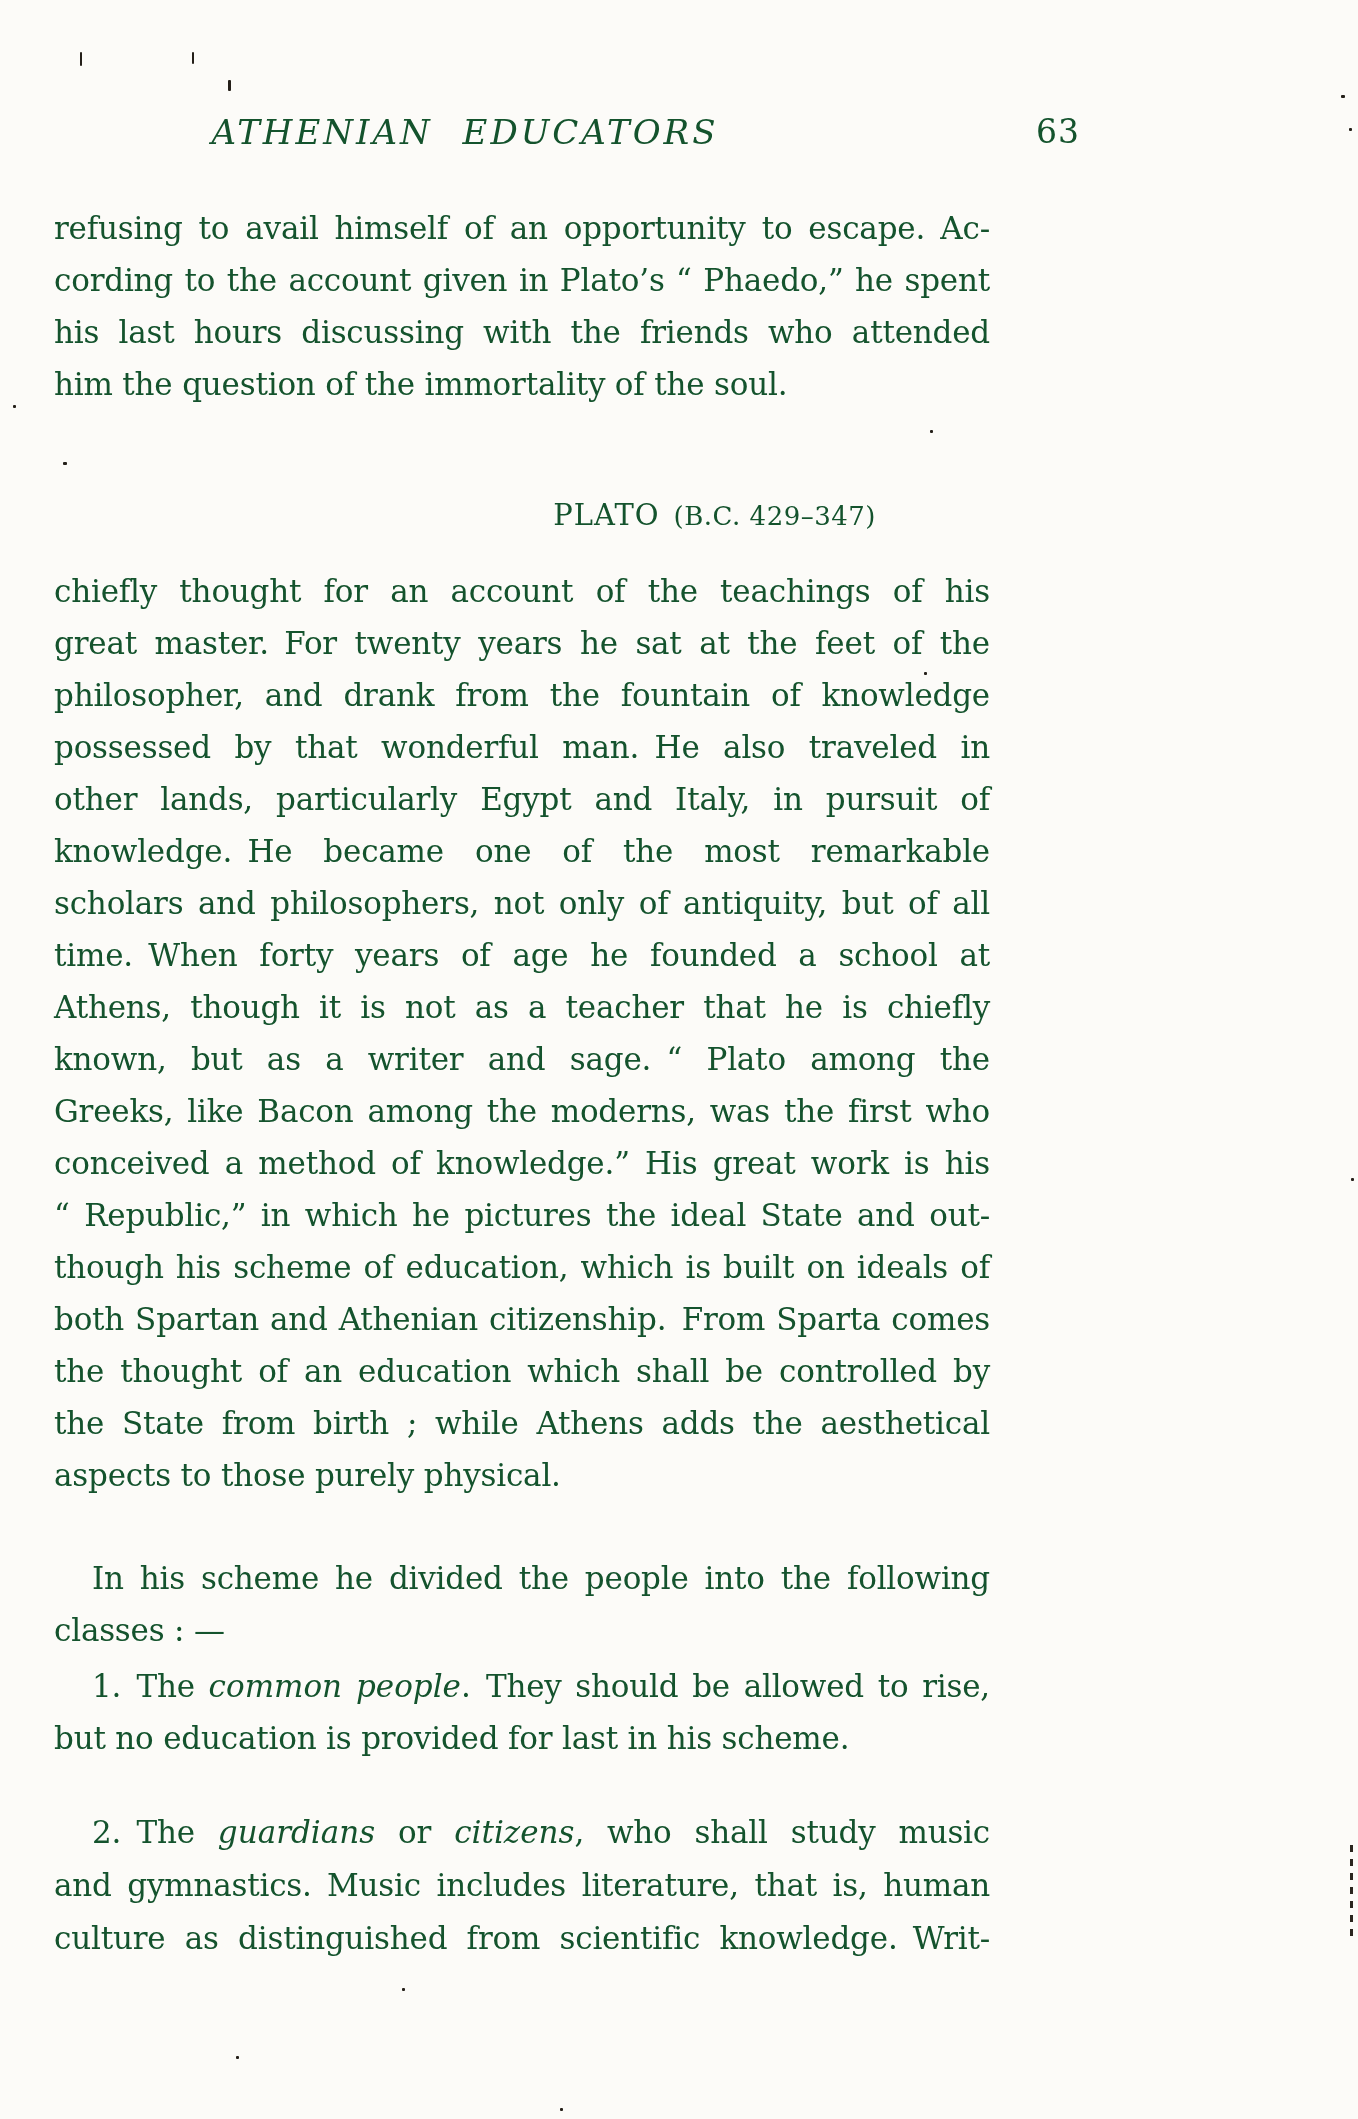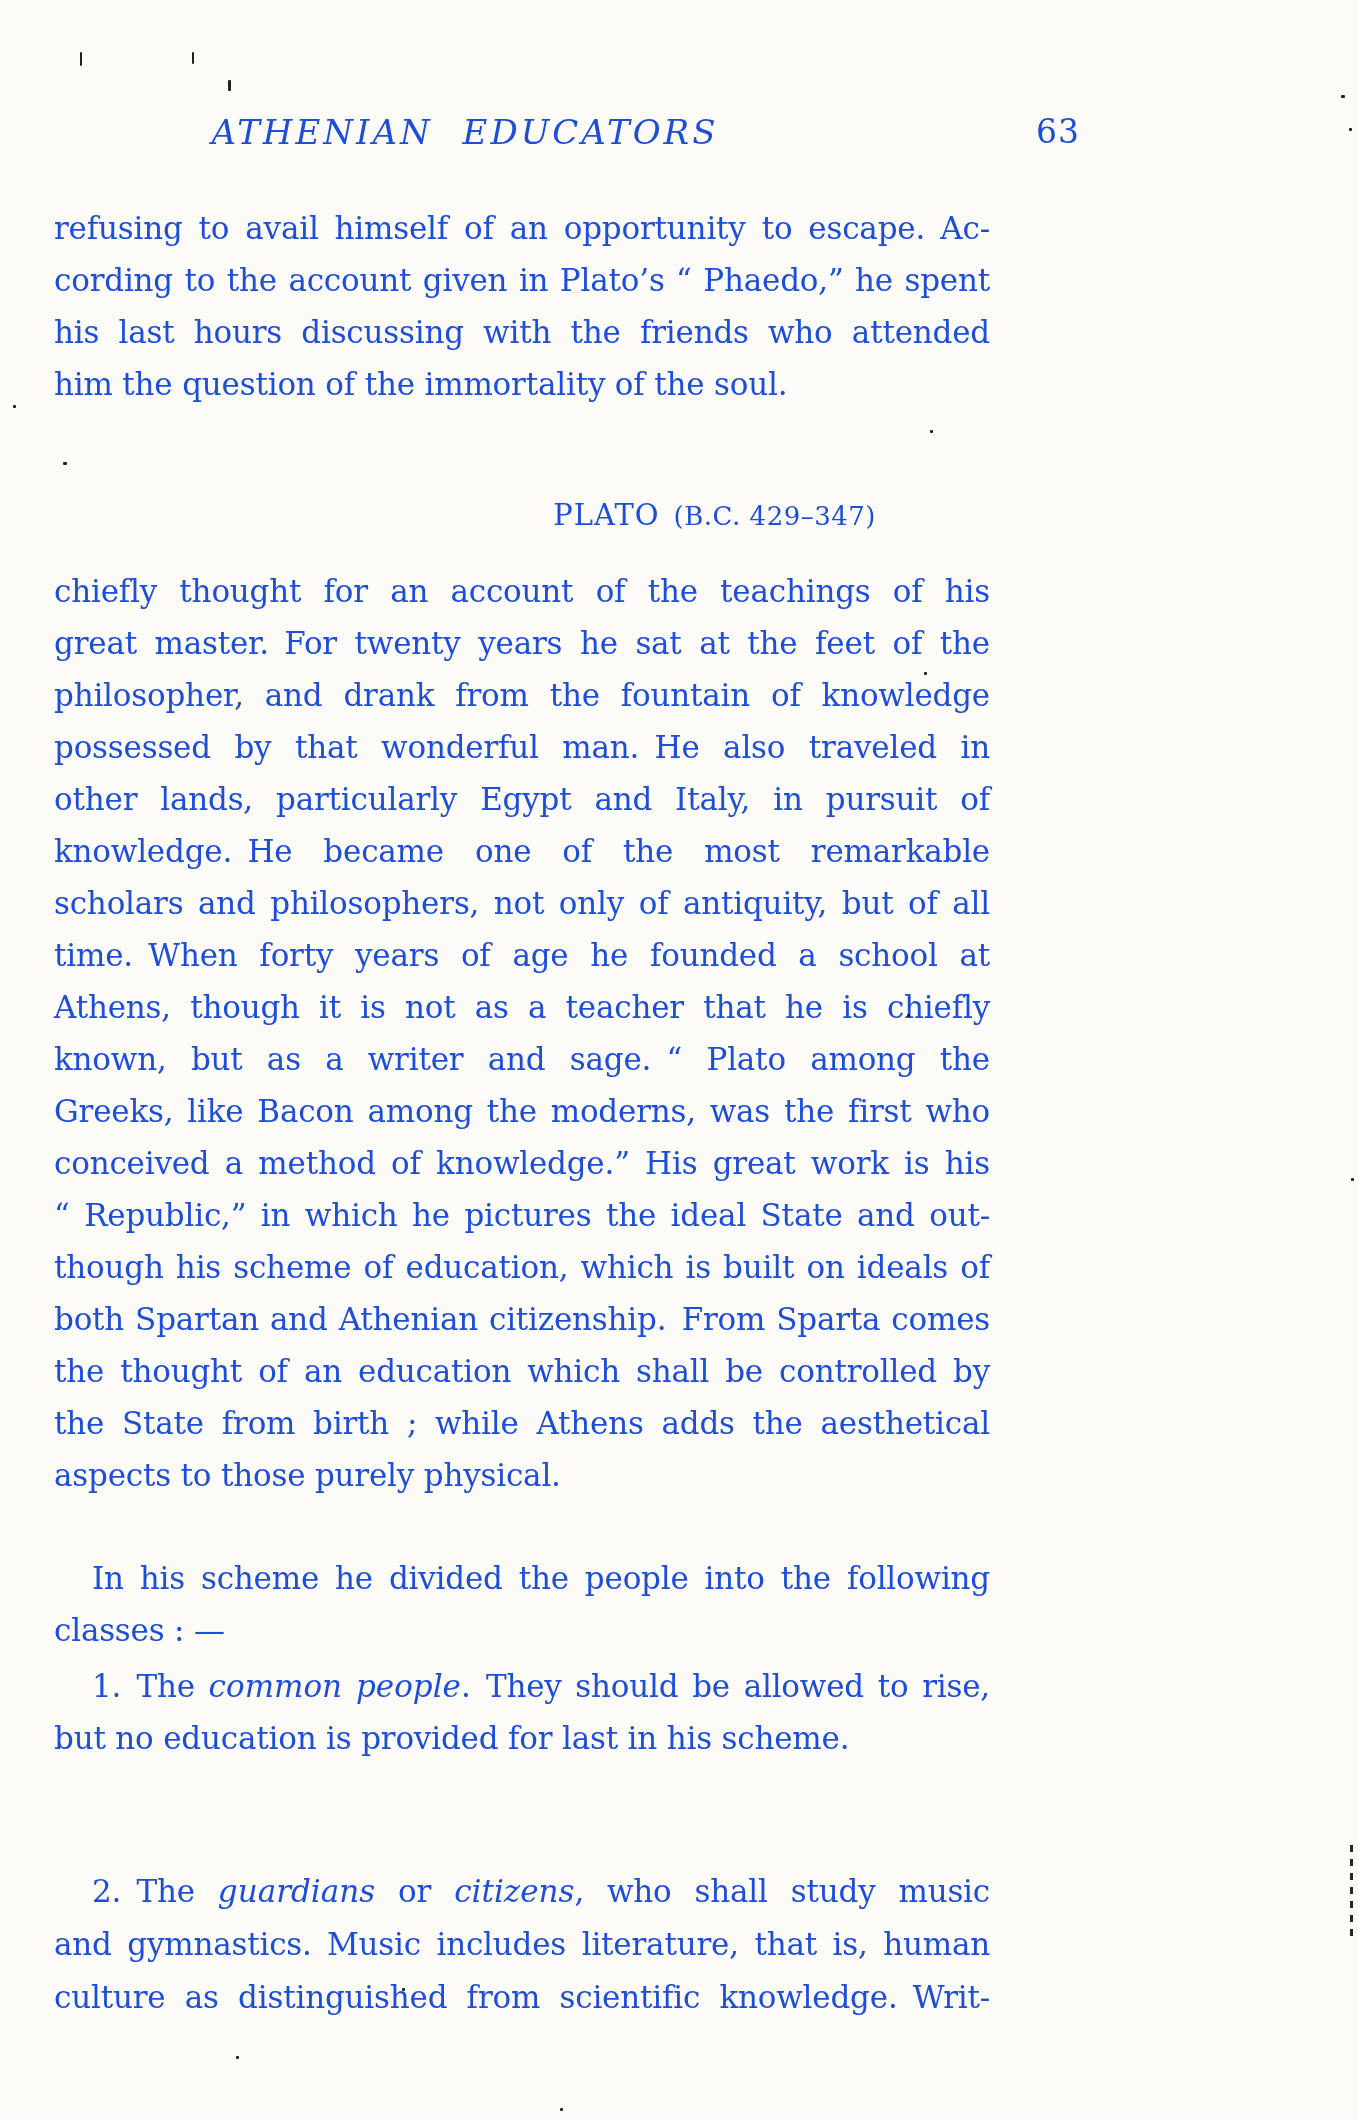--- a/index.html
+++ b/index.html
@@ -2,21 +2,21 @@
 <html><head>
 <meta charset="utf-8">
 <style>
   html,body{margin:0;padding:0;background:#e8e6e1;}
   .page{
     position:relative;
     width:1358px;height:2119px;
     margin:0 auto;
     background:#fcfbf8;
     font-family:"DejaVu Serif","Liberation Serif",serif;
-    color:#1d4ed8;
+    color:#14532d;
     overflow:hidden;
   }
   .abs{position:absolute;}
   .running-title{
     left:54px;top:112px;width:822px;
     text-align:center;
     font-style:italic;
     font-size:34px;line-height:40px;
     letter-spacing:3px;word-spacing:16px;
   }
@@ -92,21 +92,21 @@
   <div class="abs text-block" style="top:1552px">
     <div class="line indent">In his scheme he divided the people into the following</div>
     <div class="line endline">classes : —</div>
   </div>
 
   <div class="abs text-block" style="top:1660px">
     <div class="line indent"><span>1. The </span><em>common people</em><span>. They should be allowed to rise,</span></div>
     <div class="line endline">but no education is provided for last in his scheme.</div>
   </div>
 
-  <div class="abs text-block item2-lines" style="top:1865px">
+  <div class="abs text-block item2-lines" style="top:1806px">
     <div class="line indent"><span>2. The </span><em>guardians</em><span> or </span><em>citizens</em><span>, who shall study music</span></div>
     <div class="line">and gymnastics. Music includes literature, that is, human</div>
     <div class="line">culture as distinguished from scientific knowledge. Writ-</div>
   </div>
 
   <div class="speck" style="left:80px;top:52px;width:2px;height:14px;"></div>
   <div class="speck" style="left:192px;top:52px;width:2px;height:12px;"></div>
   <div class="speck" style="left:228px;top:80px;width:3px;height:11px;"></div>
   <div class="speck" style="left:63px;top:462px;width:4px;height:3px;"></div>
   <div class="speck" style="left:13px;top:405px;width:3px;height:3px;"></div>

